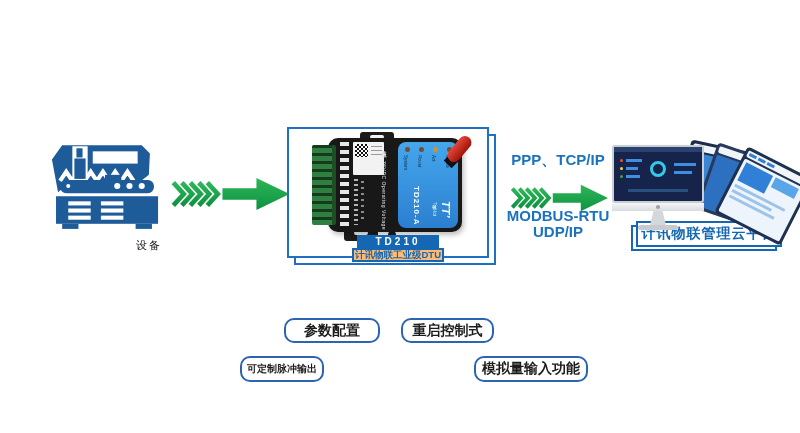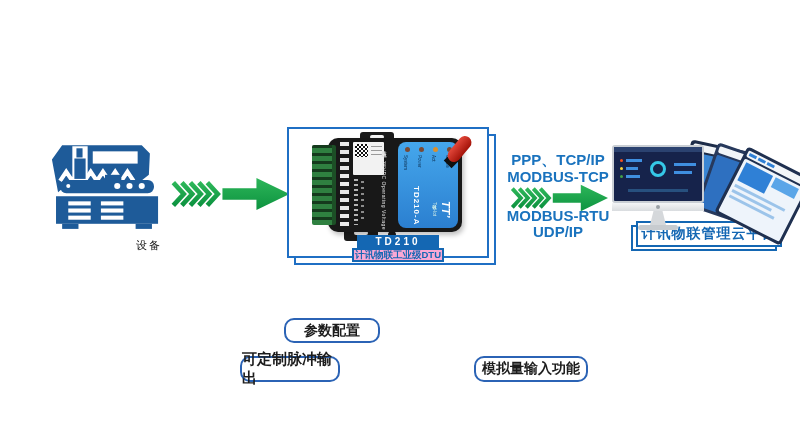--- a/index.html
+++ b/index.html
@@ -29,21 +29,21 @@
   .dtu-shadow { left:294px; top:134px; width:202px; height:131px;
     border:2px solid #1f6fc4; background:#fff; }
   .dtu-box { left:287px; top:127px; width:202px; height:131px;
     border:2px solid #1f6fc4; background:#fff; }
   .dtu-status { left:287px; top:270px; width:212px; text-align:center;
     font-size:15px; font-weight:bold; color:#1668b5; letter-spacing:1px; }
 
   .badge-model { left:357px; top:235px; width:82px; height:13px; background:#1467b3;
     color:#fff; font-size:10px; font-weight:bold; letter-spacing:3px;
     display:flex; align-items:center; justify-content:center; z-index:6; }
-  .badge-type { left:352px; top:248px; width:92px; height:14px; background:#f9a8d4;
+  .badge-type { left:352px; top:248px; width:92px; height:14px; background:#fdba74;
     border:2px solid #1467b3; color:#1467b3; font-size:9.5px; font-weight:bold;
     display:flex; align-items:center; justify-content:center; z-index:6; }
 
   
   .device { left:300px; top:133px; width:172px; height:114px; z-index:5; }
   .d-tab-top { left:60px; top:-1px; width:34px; height:10px; background:#1b1b1b; border-radius:3px; }
   .d-tab-bot { left:44px; top:95px; width:34px; height:13px; background:#1b1b1b; border-radius:3px; }
   .d-hole { left:10px; top:3px; width:14px; height:4px; background:#f5f5f5; border-radius:2px; }
   .d-screw { left:88px; top:98px; width:8px; height:8px; background:#1b1b1b; border-radius:50%; }
   .d-body { left:28px; top:5px; width:134px; height:94px; background:#181818; border-radius:10px;
@@ -121,21 +121,21 @@
   .plat-label { left:636px; top:221px; width:146px; height:26px; background:#fff;
     border:2px solid #1467b3; color:#1467b3; font-size:14px; font-weight:bold;
     letter-spacing:1px; display:flex; align-items:center; justify-content:center; z-index:2; }
 
   
   .feature { border:2.5px solid #2b63b5; border-radius:10px; background:#fff;
     color:#1c1c1c; font-weight:bold; font-size:14px;
     display:flex; align-items:center; justify-content:center; }
   .f0 { left:284px; top:318px; width:96px;  height:25px; }
   .f1 { left:401px; top:318px; width:93px;  height:25px; }
-  .f2 { left:240px; top:356px; width:100px;  height:26px; font-size:15px; }
+  .f2 { left:240px; top:356px; width:84px;  height:26px; font-size:10px; }
   .f3 { left:355px; top:356px; width:92px;  height:26px; }
   .f4 { left:474px; top:356px; width:114px; height:26px; }
 </style>
 </head>
 <body>
 
 <div class="stage">
 
   <div class="abs machine-wrap">
     <svg width="118" height="100" viewBox="0 0 112 98">
@@ -229,21 +229,20 @@
       </div>
     </div>
     <div class="abs d-antbase"></div>
     <div class="abs d-antenna"></div>
   </div>
 
   <div class="abs badge-model">TD210</div>
   <div class="abs badge-type">计讯物联工业级DTU</div>
 
   <div class="abs wan-line wl-t1">PPP、TCP/IP</div>
-  <div class="abs wan-line wl-t2">MODBUS-TCP</div>
   <div class="abs arrow2">
     <svg width="112" height="28" viewBox="0 0 128 36">
       <g fill="none" stroke="url(#ggreen)" stroke-width="5">
         <path d="M4,6 l11,12 l-11,12"></path>
           <path d="M13,6 l11,12 l-11,12"></path>
         <path d="M22,6 l11,12 l-11,12"></path>
           <path d="M31,6 l11,12 l-11,12"></path>
         <path d="M40,6 l11,12 l-11,12"></path>
       </g>
       <polygon fill="url(#ggreen)" points="56,12 92,12 92,1 127,18 92,35 92,24 56,24"></polygon>
@@ -294,16 +293,17 @@
       </div>
       <div class="abs mon-stand"></div>
       <div class="abs mon-base"></div>
     </div>
   </div>
 
   <div class="abs plat-shadow"></div>
   <div class="abs plat-label">计讯物联管理云平台</div>
 
   <div class="abs feature f0">参数配置</div>
+  <div class="abs feature f1">重启控制式</div>
   <div class="abs feature f2">可定制脉冲输出</div>
   <div class="abs feature f4">模拟量输入功能</div>
 
 </div>
 
 </body></html>

